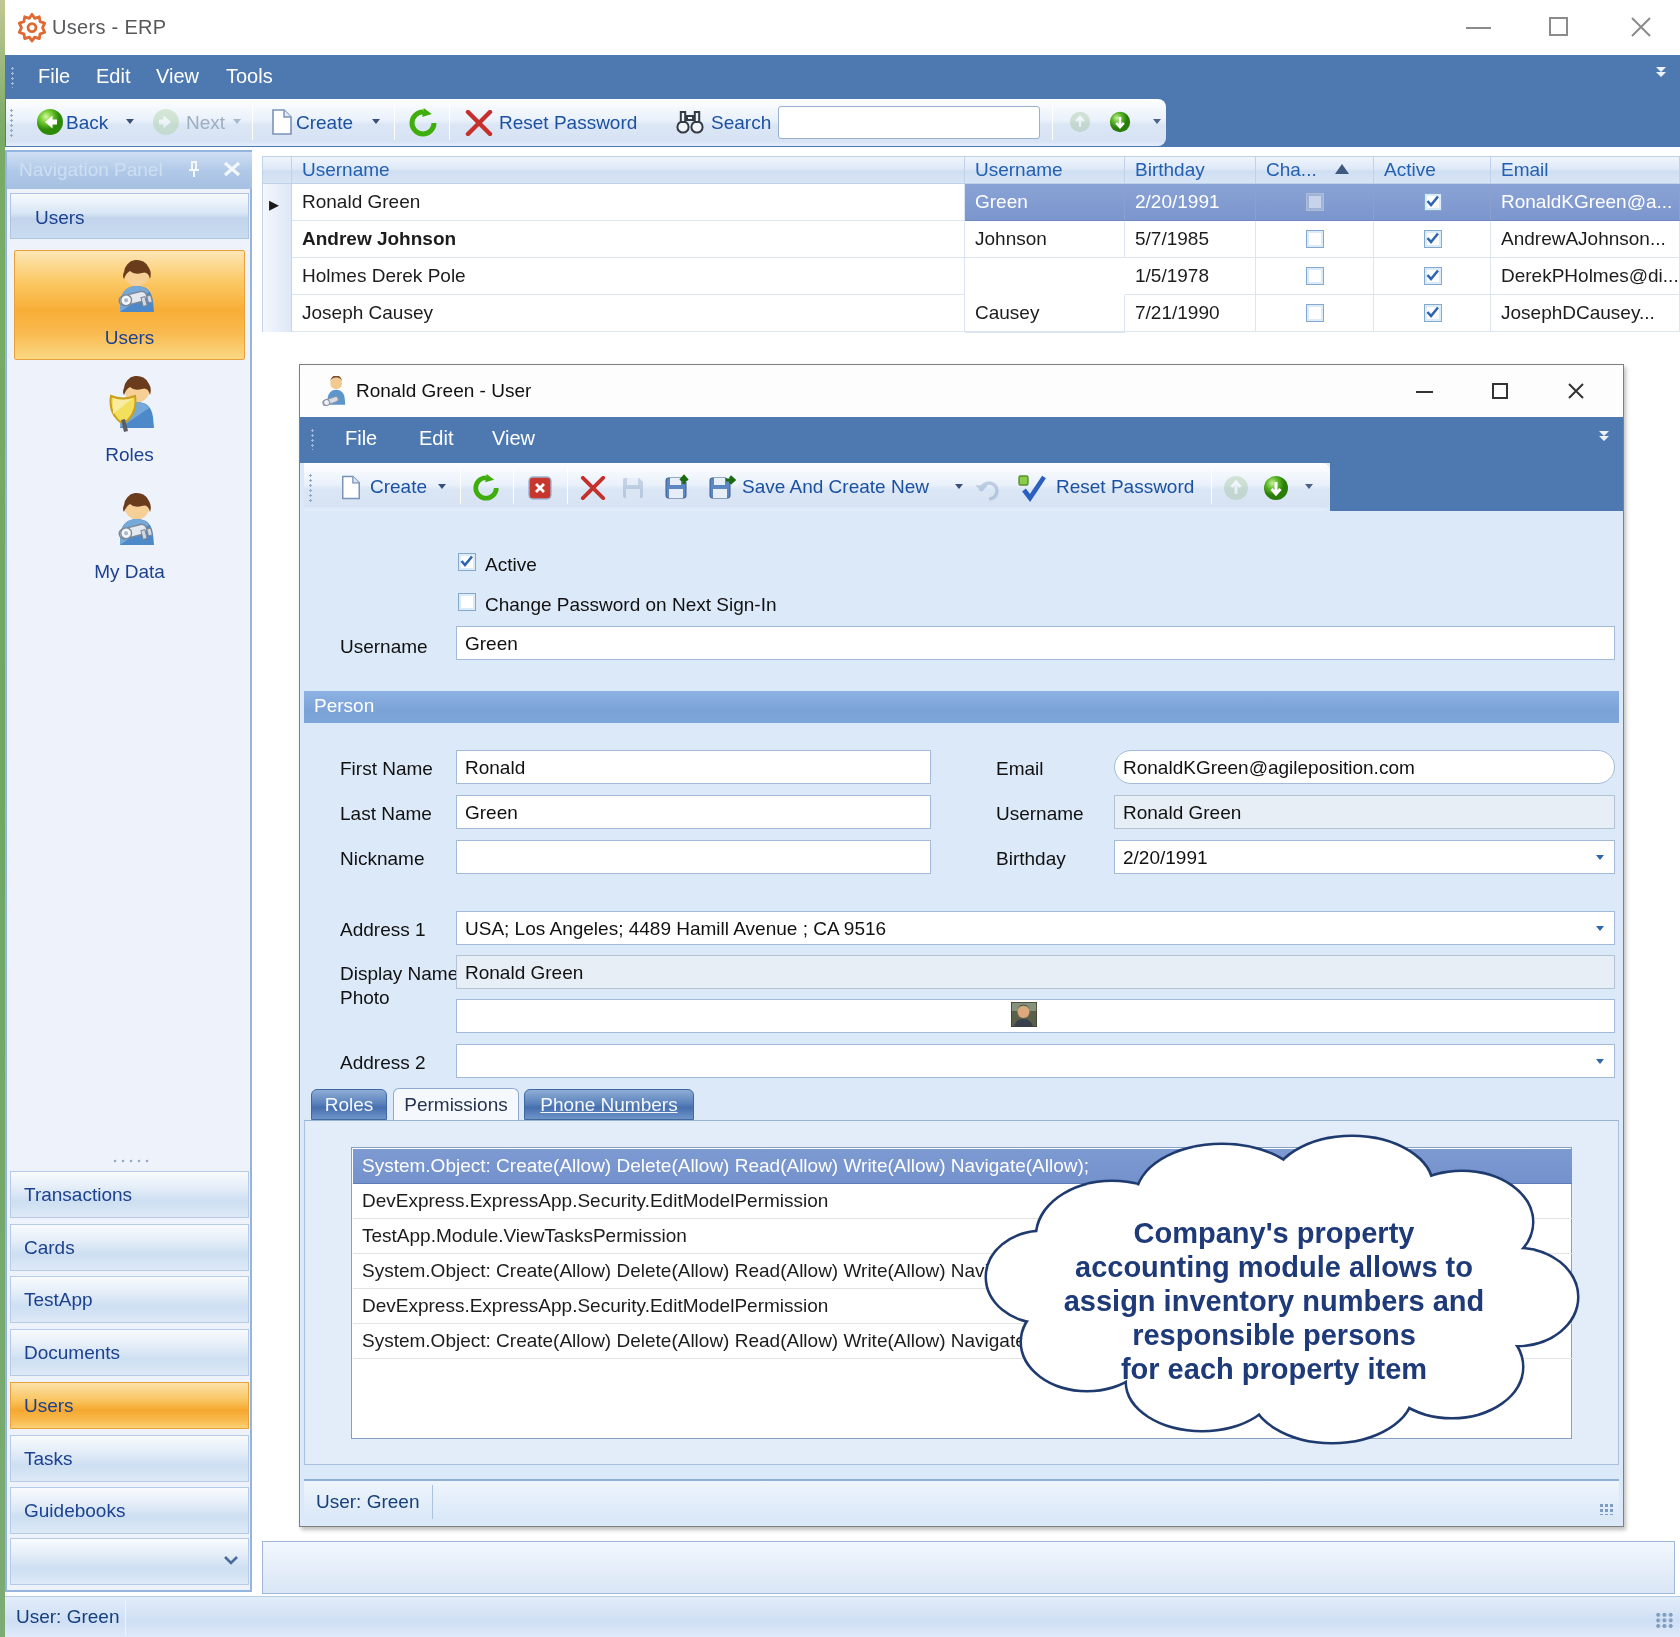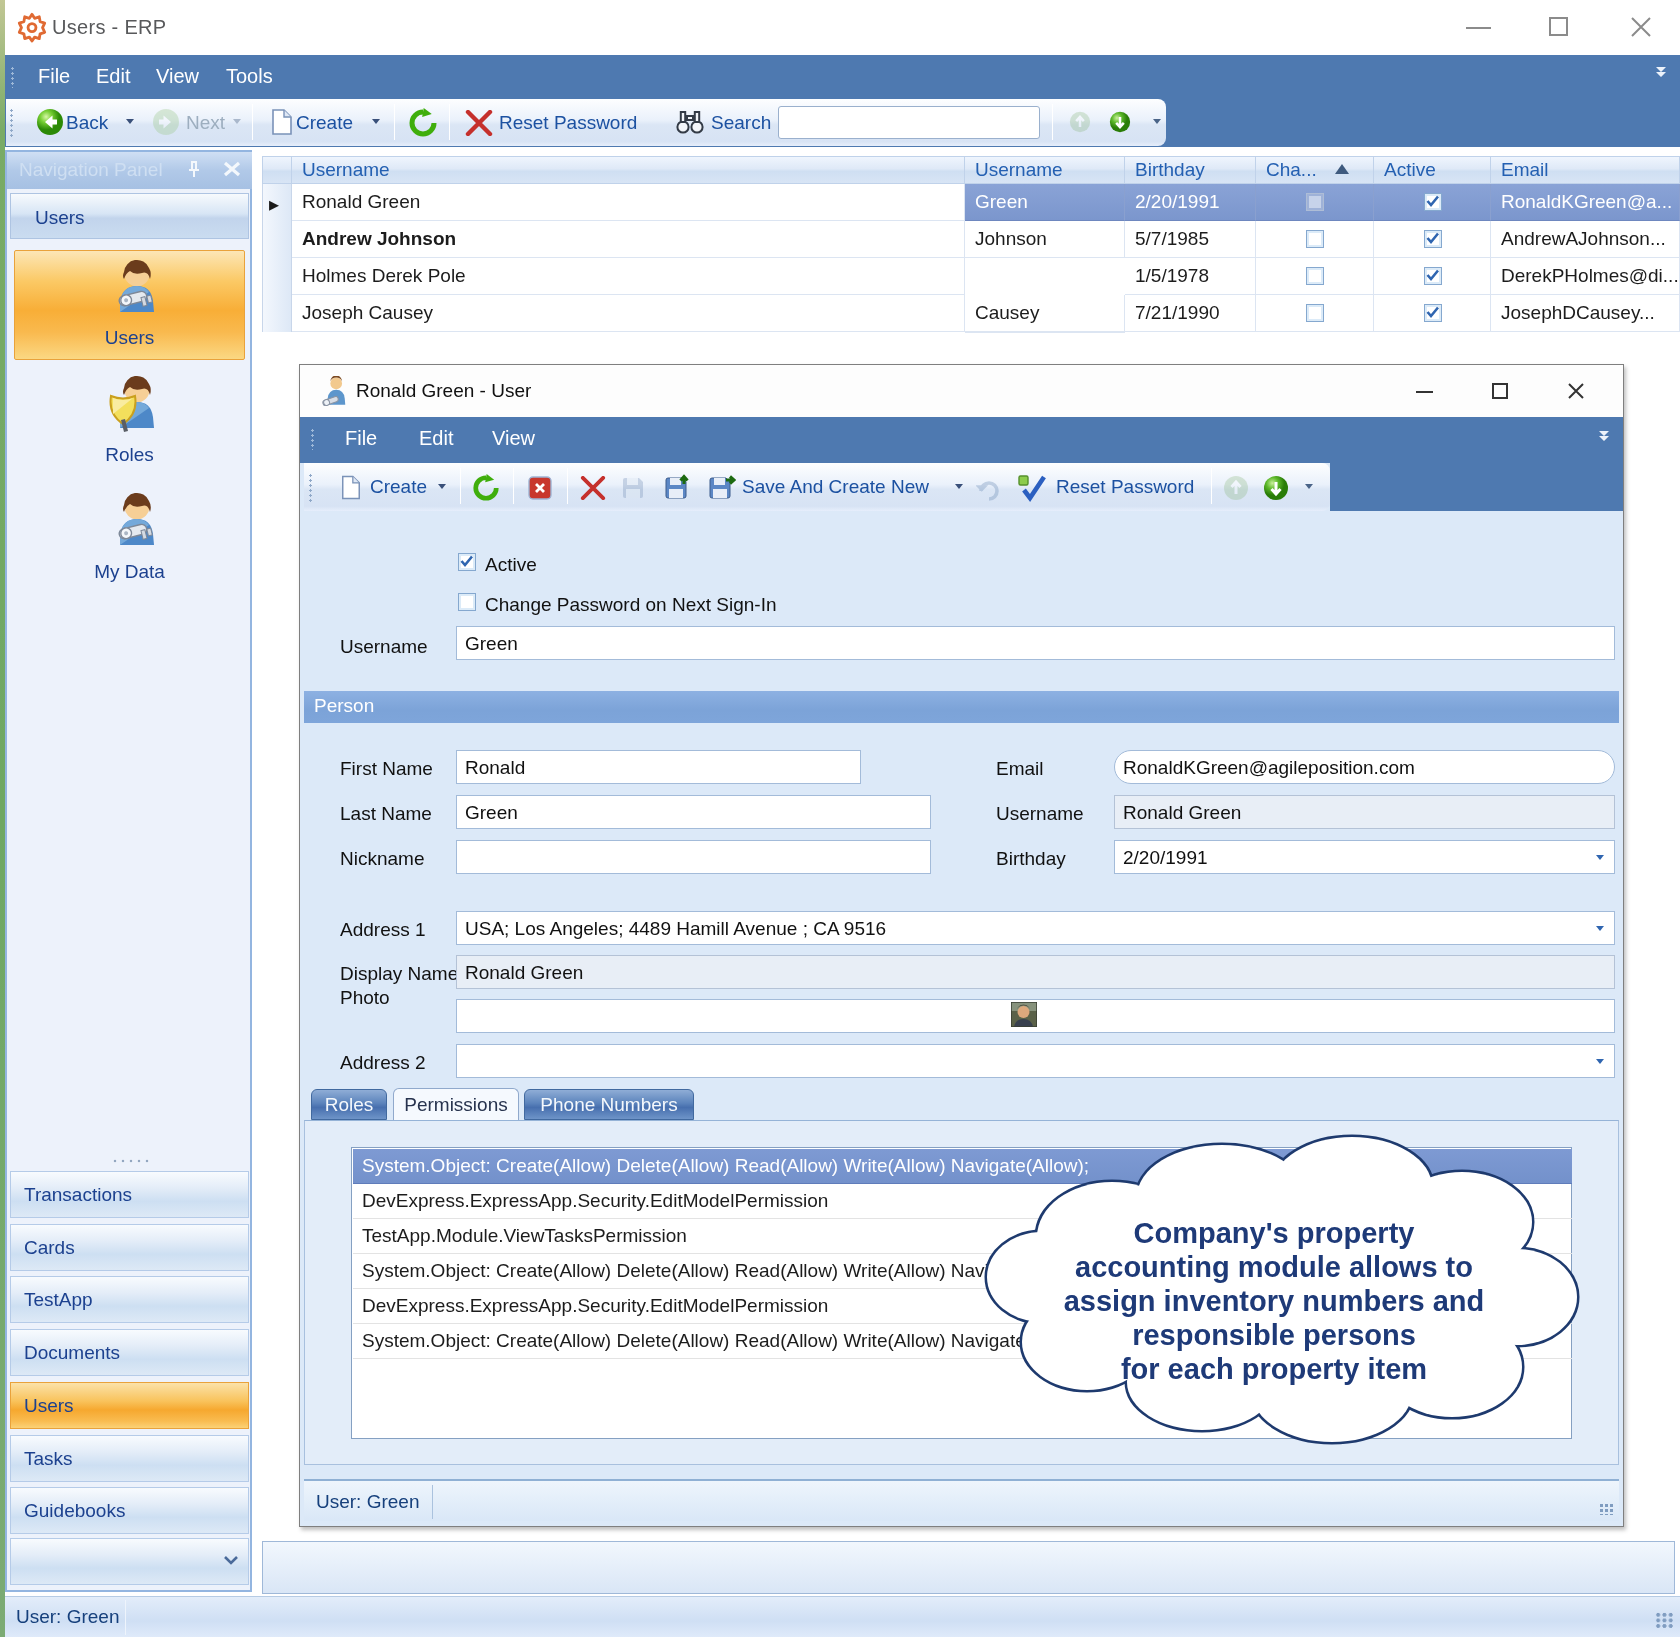--- a/index.html
+++ b/index.html
@@ -424,21 +424,21 @@
           </svg></div>
     <div class="lbl" style="left:181px; top:43px;">Active</div>
     <div class="cb" style="left:154px; top:82px;"></div>
     <div class="lbl" style="left:181px; top:83px;">Change Password on Next Sign-In</div>
 
     <div class="lbl" style="left:36px; top:125px;">Username</div>
     <div class="fld" style="left:152px; top:115px; width:1159px;">Green</div>
     <div class="abs" id="personbar">Person</div>
 
     <div class="lbl" style="left:36px; top:247px;">First Name</div>
-    <div class="fld" style="left:152px; top:239px; width:405px;">Ronald</div>
+    <div class="fld" style="left:152px; top:239px; width:475px;">Ronald</div>
     <div class="lbl" style="left:692px; top:247px;">Email</div>
     <div class="fld" style="left:810px; top:239px; width:501px;border-radius:17px;">RonaldKGreen@agileposition.com</div>
     <div class="lbl" style="left:36px; top:292px;">Last Name</div>
     <div class="fld" style="left:152px; top:284px; width:475px;">Green</div>
     <div class="lbl" style="left:692px; top:292px;">Username</div>
     <div class="fld fldro" style="left:810px; top:284px; width:501px;">Ronald Green</div>
     <div class="lbl" style="left:36px; top:337px;">Nickname</div>
     <div class="fld" style="left:152px; top:329px; width:475px;"></div>
     <div class="lbl" style="left:692px; top:337px;">Birthday</div>
     <div class="fld" style="left:810px; top:329px; width:501px;">2/20/1991
@@ -462,21 +462,21 @@
         <rect width="26" height="25" fill="none" stroke="#3a3f33" stroke-width="1.5"></rect>
       </svg>
     </div>
     <div class="lbl" style="left:36px; top:541px;">Address 2</div>
     <div class="fld" style="left:152px; top:533px; width:1159px;">
       <div class="darr" style="right:10px; top:14px; border-top-color:#2f65b0;"></div>
     </div>
 
     <div class="tab" style="left:7px; top:578px; width:76px; line-height:30px;">Roles</div>
     <div class="tab tabsel" style="left:89px; top:577px; width:126px; line-height:31px;">Permissions</div>
-    <div class="tab" style="left:220px; top:578px; width:170px; line-height:30px;">Phone Numbers</div>
+    <div class="tab" style="left:220px; top:578px; width:170px; line-height:30px;text-decoration:underline;">Phone Numbers</div>
   </div>
   <div class="abs" id="tabpage">
     <div class="abs" id="permlist">
       <div class="prow prowsel" style="top:1px;">System.Object: Create(Allow) Delete(Allow) Read(Allow) Write(Allow) Navigate(Allow);</div>
       <div class="prow" style="top:36px;">DevExpress.ExpressApp.Security.EditModelPermission</div>
       <div class="prow" style="top:71px;">TestApp.Module.ViewTasksPermission</div>
       <div class="prow" style="top:106px;">System.Object: Create(Allow) Delete(Allow) Read(Allow) Write(Allow) Navigate(Allow);</div>
       <div class="prow" style="top:141px;">DevExpress.ExpressApp.Security.EditModelPermission</div>
       <div class="prow" style="top:176px;">System.Object: Create(Allow) Delete(Allow) Read(Allow) Write(Allow) Navigate(Allow);</div>
     </div>

